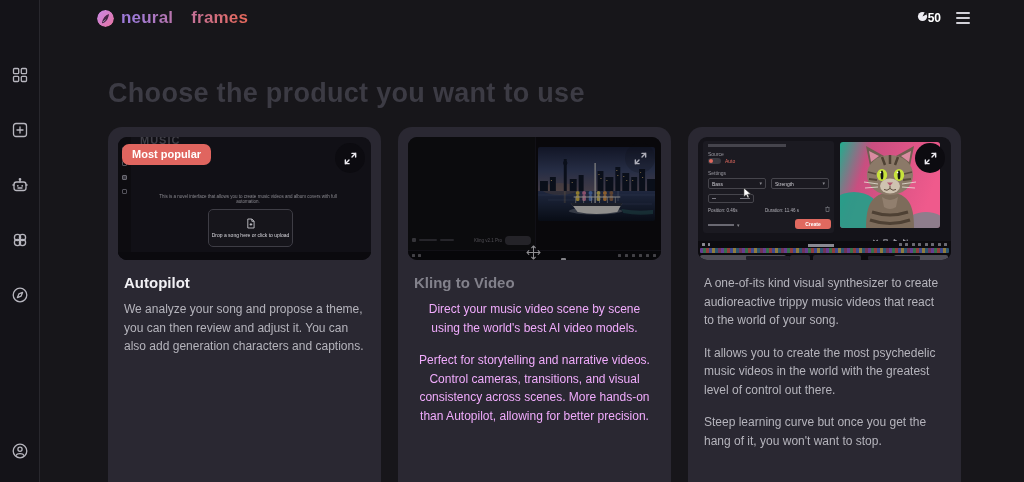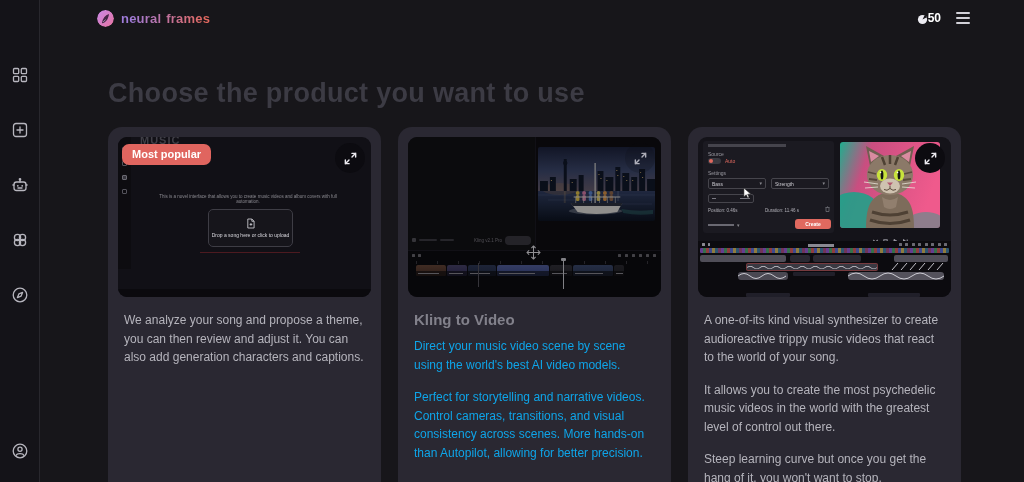--- a/index.html
+++ b/index.html
@@ -13,50 +13,50 @@
   .sb-icon { width:18px; height:18px; color:#b7b6be; cursor:pointer; }
   .sb-icon svg { width:18px; height:18px; stroke:currentColor; fill:none; stroke-width:1.3;
     stroke-linecap:round; stroke-linejoin:round; }
   .sb-account { margin-top:auto; margin-bottom:22px; }
 
   
   .header { position:absolute; left:40px; right:0; top:0; height:28px; display:flex;
     align-items:center; padding:8px 52px 0 57px; }
   .logo { display:flex; align-items:center; gap:7px; }
   .logo-avatar { width:17px; height:17px; border-radius:50%; overflow:hidden; }
-  .logo-text { font-size:13px; font-weight:600; letter-spacing:.2px;
+  .logo-text { font-size:17px; font-weight:600; letter-spacing:.2px;
     background:linear-gradient(90deg,#9f7bd9 10%, #e4695f 95%);
-    -webkit-background-clip:text; background-clip:text; color:transparent; display:flex; gap:5px;}
+    -webkit-background-clip:text; background-clip:text; color:transparent; display:flex; gap:18px;}
   .header-right { margin-left:auto; display:flex; align-items:center; gap:13px; }
   .creator-btn { display:flex; align-items:center; gap:7px; border:1px solid #bf4a66;
     border-radius:999px; padding:3px 13px 4px; background:transparent; color:#efeef3;
     font-size:12px; cursor:pointer; font-family:inherit; }
-  .credits { display:flex; align-items:flex-end; color:#fff; font-size:12px; font-weight:700; }
+  .credits { display:flex; align-items:flex-start; color:#fff; font-size:12px; font-weight:700; }
   .hamburger { display:flex; flex-direction:column; gap:3px; cursor:pointer; padding:2px; }
   .hamburger span { display:block; width:14px; height:1.8px; background:#d2d1d8; border-radius:1px; }
 
   
   .main { position:absolute; left:40px; top:0; right:0; }
   .page-heading { margin:78px 0 18px 68px; font-size:27px; font-weight:700; color:#3c3b44;
     letter-spacing:.3px; }
   .cards { display:flex; gap:17px; margin-left:68px; }
   .card { width:273px; flex:none; background:#2a2832; border-radius:14px; height:420px;
     position:relative; cursor:pointer; }
   .media { position:relative; padding:10px 10px 0; }
-  .mini { position:relative; height:160px; border-radius:9px; overflow:hidden; background:#111016; }
+  .mini { position:relative; height:123px; border-radius:9px; overflow:hidden; background:#111016; }
   .badge { position:absolute; left:14px; top:17px; z-index:6; background:#e0655f; color:#fff;
     font-size:11px; font-weight:600; padding:4px 10px 5px; border-radius:7px; }
   .expand { position:absolute; top:16px; right:16px; width:30px; height:30px; border-radius:50%;
     background:#0c0b10; display:flex; align-items:center; justify-content:center; z-index:6; cursor:pointer; }
   .card-dim .expand { background:rgba(12,11,16,.25); opacity:.7; }
   .card-body { padding:14px 16px 0; }
   .card-title { font-size:15px; font-weight:700; color:#f1f0f4; margin-bottom:9px; }
   .card-text { font-size:12px; line-height:18.5px; color:#b5b4bc; margin-bottom:14px; }
   .card-dim .card-title { color:#82818b; }
-  .card-dim .card-text { color:#0ea5e9; }
+  .card-dim .card-text { color:#f0abfc;text-align:center; }
 
   
   .m1-side { position:absolute; left:0; top:0; width:13px; height:132px; background:#0d0c10;
     display:flex; flex-direction:column; align-items:center; padding-top:10px; gap:9px; }
   .m1-side i { display:block; width:5px; height:5px; border:1px solid #54535b; border-radius:1px; }
   .m1-side i.on { background:#37363e; border-color:#6a6972; }
   .m1-heading { position:absolute; left:22px; top:-3px; font-size:11px; font-weight:700;
     color:#403f47; letter-spacing:1px; z-index:2; }
   .m1-desc { position:absolute; left:40px; width:180px; top:57px; text-align:center;
     font-size:4.5px; color:#8b8a91; z-index:2; }
@@ -264,20 +264,21 @@
             <svg width="9" height="11" viewBox="0 0 10 12">
                 <path d="M2 1h4.5L9 3.5V11H2Z M6.5 1v2.5H9 M5.5 5.5v3M4 7h3" stroke="#d8d7dd" stroke-width="0.9" fill="none" stroke-linejoin="round"></path>
               </svg>
             <span class="m1-upload-label">Drop a song here or click to upload</span>
           </div>
           <div class="m1-redline"></div>
           <div class="m1-bottom"></div>
         </div>
       </div>
       <div class="card-body">
+        <h2 class="card-title">Autopilot</h2>
         <p class="card-text">We analyze your song and propose a theme, you can then review and adjust it. You can also add generation characters and captions.</p>
       </div>
     </section>
 
     <section class="card card-dim">
       <div class="media">
         <div class="expand">
           <svg width="15" height="15" viewBox="0 0 16 16">
               <path d="M9.5 2.5h4v4M13.5 2.5L9.6 6.4M6.5 13.5h-4v-4M2.5 13.5l3.9-3.9" stroke="#eceaf0" stroke-width="1.5" fill="none" stroke-linecap="round"></path>
             </svg>

